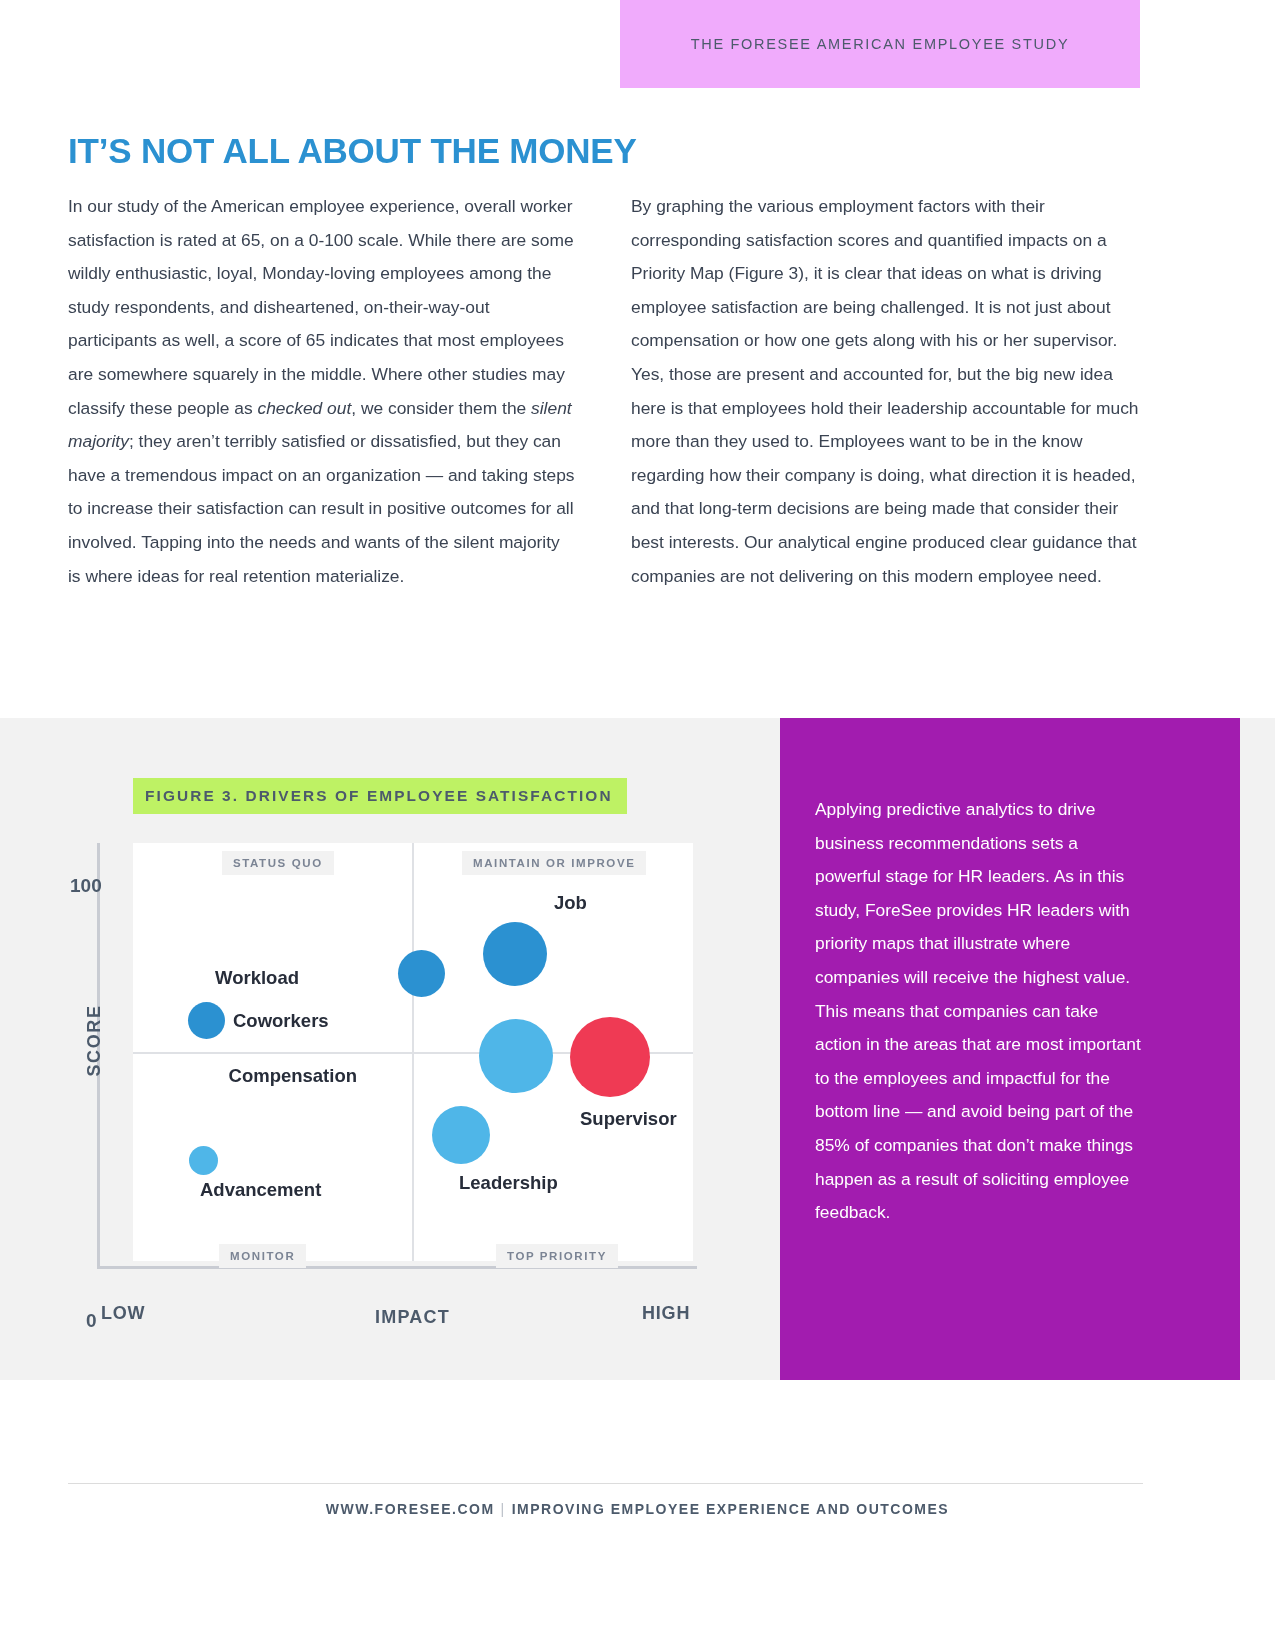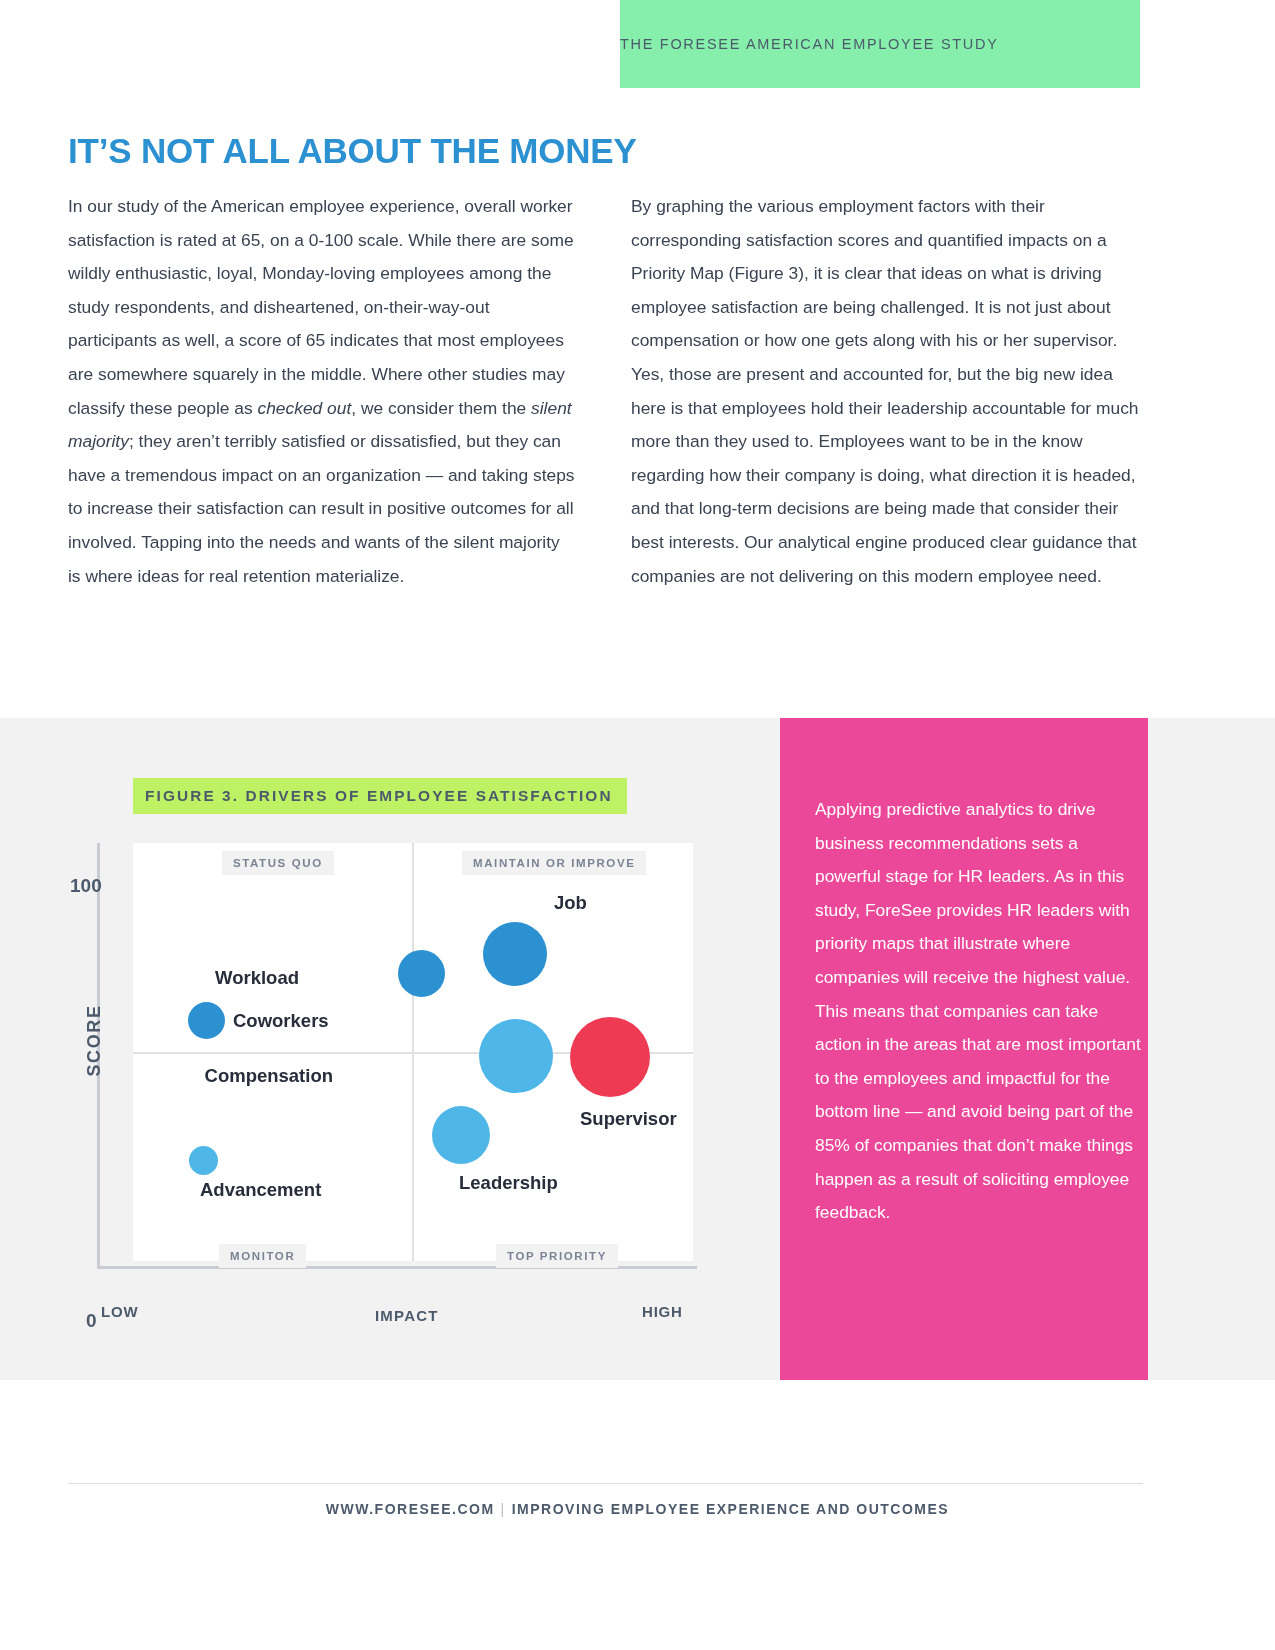--- a/index.html
+++ b/index.html
@@ -16,23 +16,24 @@
     overflow: hidden;
   }
 
   
   .page-header {
     position: absolute;
     top: 0;
     left: 620px;
     width: 520px;
     height: 88px;
-    background: #86efac;
+    background: #f0abfc;
     display: flex;
     align-items: center;
+    justify-content: center;
   }
   .page-header .eyebrow {
     font-size: 14.5px;
     letter-spacing: 1.7px;
     font-weight: 400;
     color: #4c5a6b;
     white-space: nowrap;
   }
 
   
@@ -75,23 +76,23 @@
     width: 1275px;
     height: 662px;
     background: #f2f2f2;
   }
 
   
   .callout {
     position: absolute;
     top: 718px;
     left: 780px;
-    width: 368px;
+    width: 460px;
     height: 662px;
-    background: #ec4899;
+    background: #a21caf;
   }
   .callout p {
     margin: 0;
     position: absolute;
     top: 75px;
     left: 35px;
     width: 330px;
     color: #ffffff;
     font-size: 17.4px;
     line-height: 33.6px;
@@ -166,21 +167,21 @@
     font-size: 19px;
     font-weight: bold;
     color: #4c5a6b;
     margin-top: 32px;
   }
   .tick-100 { left: 70px; top: 843px; }
   .tick-0   { left: 86px; top: 1278px; }
 
   .axis-label {
     position: absolute;
-    font-size: 15px;
+    font-size: 18px;
     font-weight: bold;
     letter-spacing: 0.8px;
     color: #4c5a6b;
   }
   .lab-low    { left: 101px; top: 1303px; }
   .lab-impact { left: 375px; top: 1307px; letter-spacing: 1.2px; }
   .lab-high   { left: 642px; top: 1303px; }
   .lab-score {
     position: absolute;
     left: 58px;
@@ -296,21 +297,21 @@
 <div class="qtag q-top">TOP PRIORITY</div>
 
 <div id="bubble-layer">
     <div class="bubble" style="left: 397.5px; top: 949.5px; width: 47px; height: 47px; background: rgb(43, 145, 209);"></div>
     <div class="bub-label" style="top: 967px; left: 0px; width: 299px; text-align: right;">Workload</div>
     <div class="bubble" style="left: 483px; top: 922px; width: 64px; height: 64px; background: rgb(43, 145, 209);"></div>
     <div class="bub-label" style="top: 892px; left: 554px;">Job</div>
     <div class="bubble" style="left: 187.5px; top: 1001.5px; width: 37px; height: 37px; background: rgb(43, 145, 209);"></div>
     <div class="bub-label" style="top: 1010px; left: 233px;">Coworkers</div>
     <div class="bubble" style="left: 479px; top: 1019px; width: 74px; height: 74px; background: rgb(79, 182, 232);"></div>
-    <div class="bub-label" style="top: 1065px; left: 0px; width: 333px; text-align: right;">Compensation</div>
+    <div class="bub-label" style="top: 1065px; left: 0px; width: 333px; text-align: right; padding-left: 24px;">Compensation</div>
     <div class="bubble" style="left: 570px; top: 1017px; width: 80px; height: 80px; background: rgb(239, 58, 84);"></div>
     <div class="bub-label" style="top: 1108px; left: 580px;">Supervisor</div>
     <div class="bubble" style="left: 432px; top: 1106px; width: 58px; height: 58px; background: rgb(79, 182, 232);"></div>
     <div class="bub-label" style="top: 1172px; left: 459px;">Leadership</div>
     <div class="bubble" style="left: 188.5px; top: 1145.5px; width: 29px; height: 29px; background: rgb(79, 182, 232);"></div>
     <div class="bub-label" style="top: 1179px; left: 200px;">Advancement</div>
   </div>
 
 <div class="callout">
   <p>Applying predictive analytics to drive business recommendations sets a powerful stage for HR leaders. As in this study, ForeSee provides HR leaders with priority maps that illustrate where companies will receive the highest value. This means that companies can take action in the areas that are most important to the employees and impactful for the bottom line — and avoid being part of the 85% of companies that don’t make things happen as a result of soliciting employee feedback.</p>

